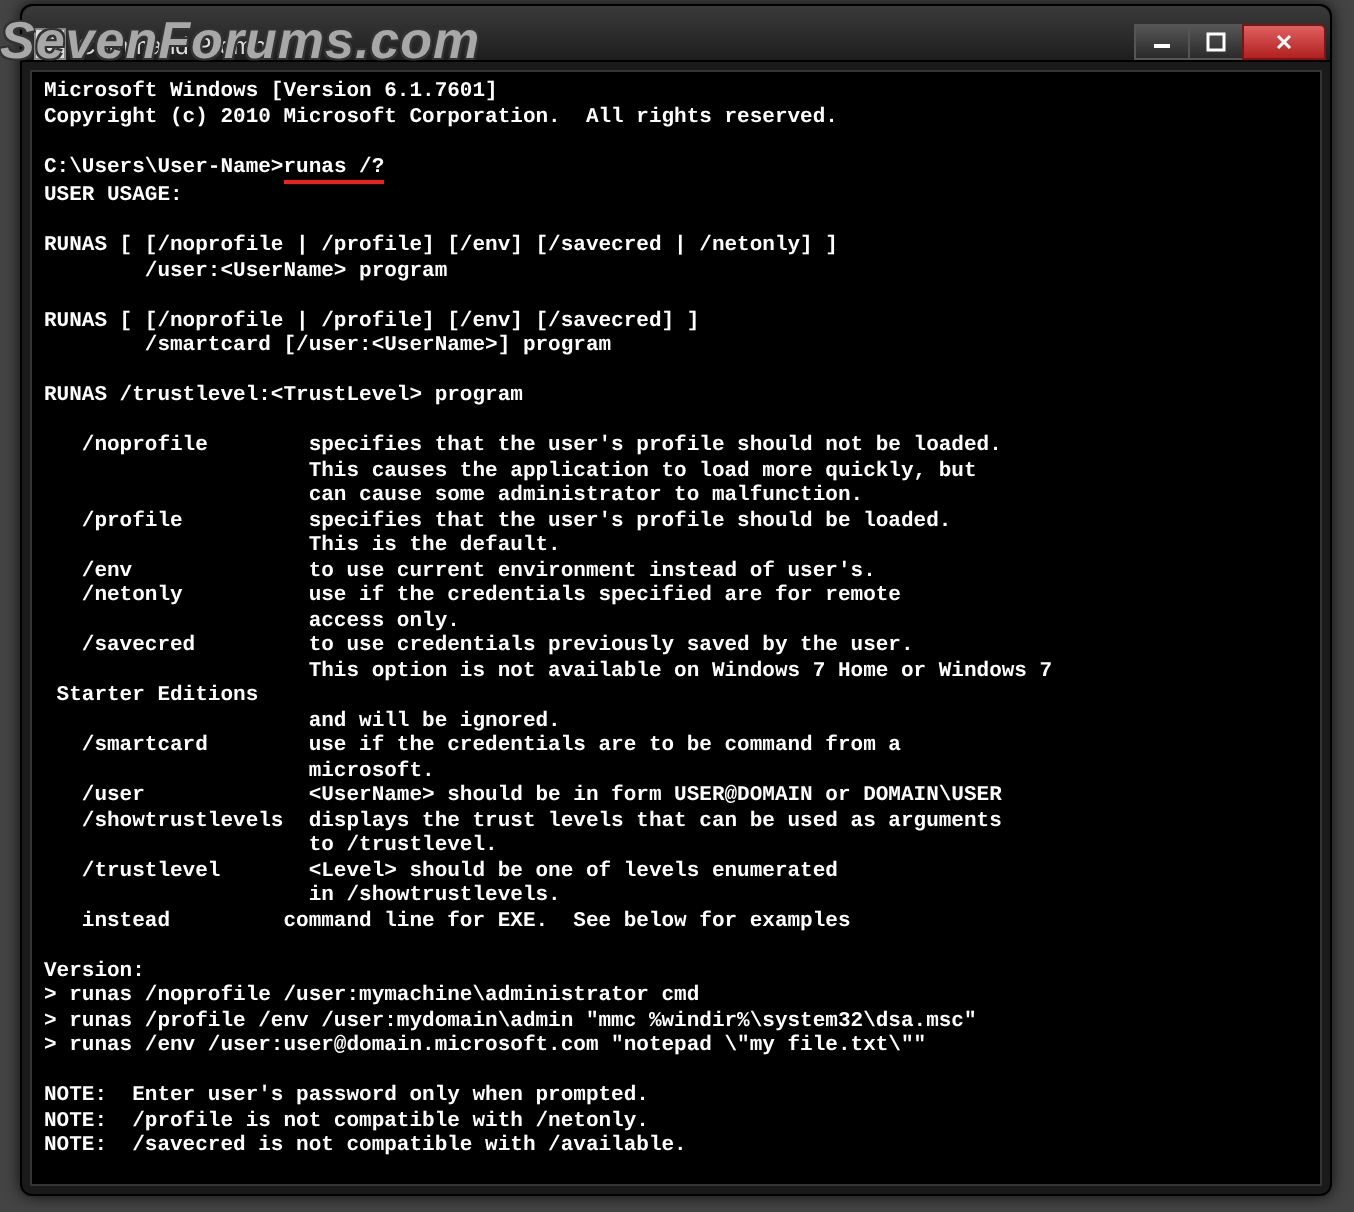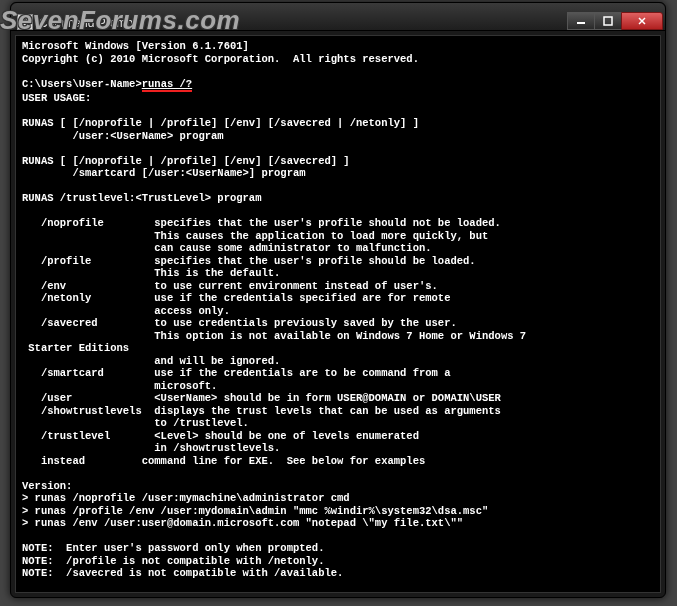--- a/index.html
+++ b/index.html
@@ -89,21 +89,20 @@
     line-height: 12.5px;
     white-space: pre;
     overflow: hidden;
     position: relative;
     font-weight: bold;
   }
   .redline {
     display: inline-block;
     border-bottom: 2.5px solid #ef2020;
     position: relative;
-    text-decoration: underline;
   }
   .watermark {
     position: absolute;
     top: 5px;
     left: 0; right: 0;
     text-align: left;
     font-family: Arial, sans-serif;
     font-size: 26px;
     font-weight: bold;
     font-style: italic;

